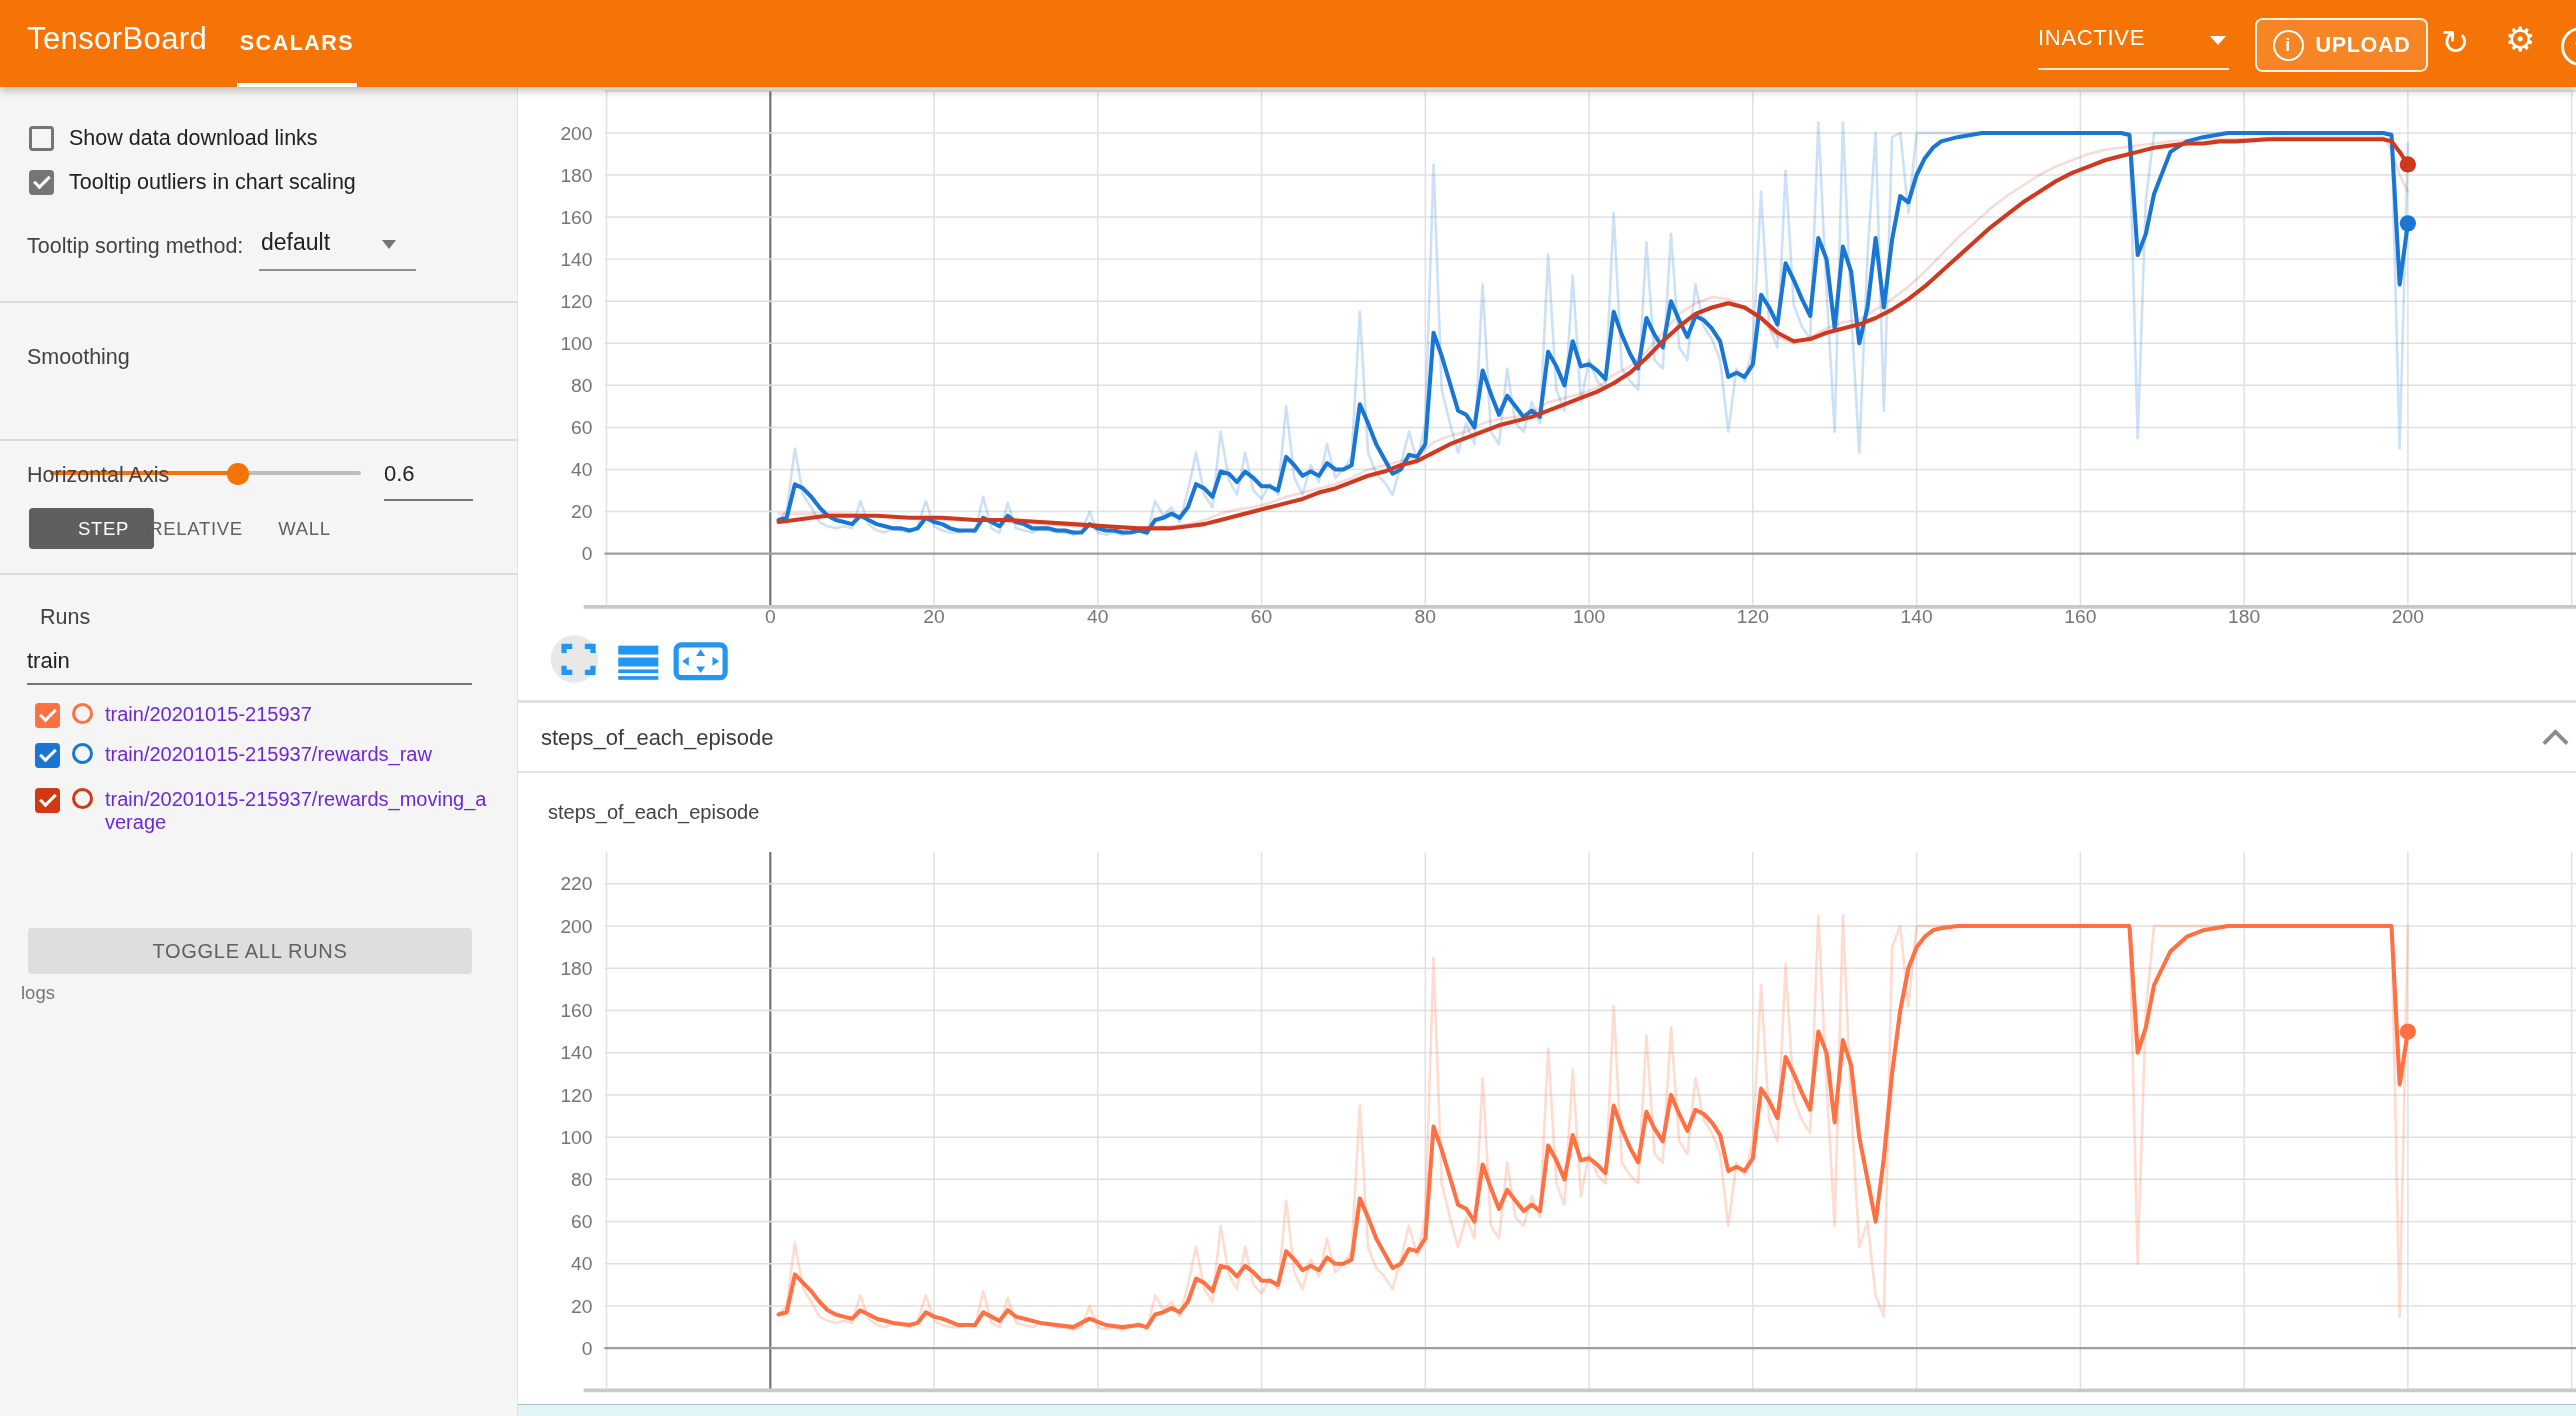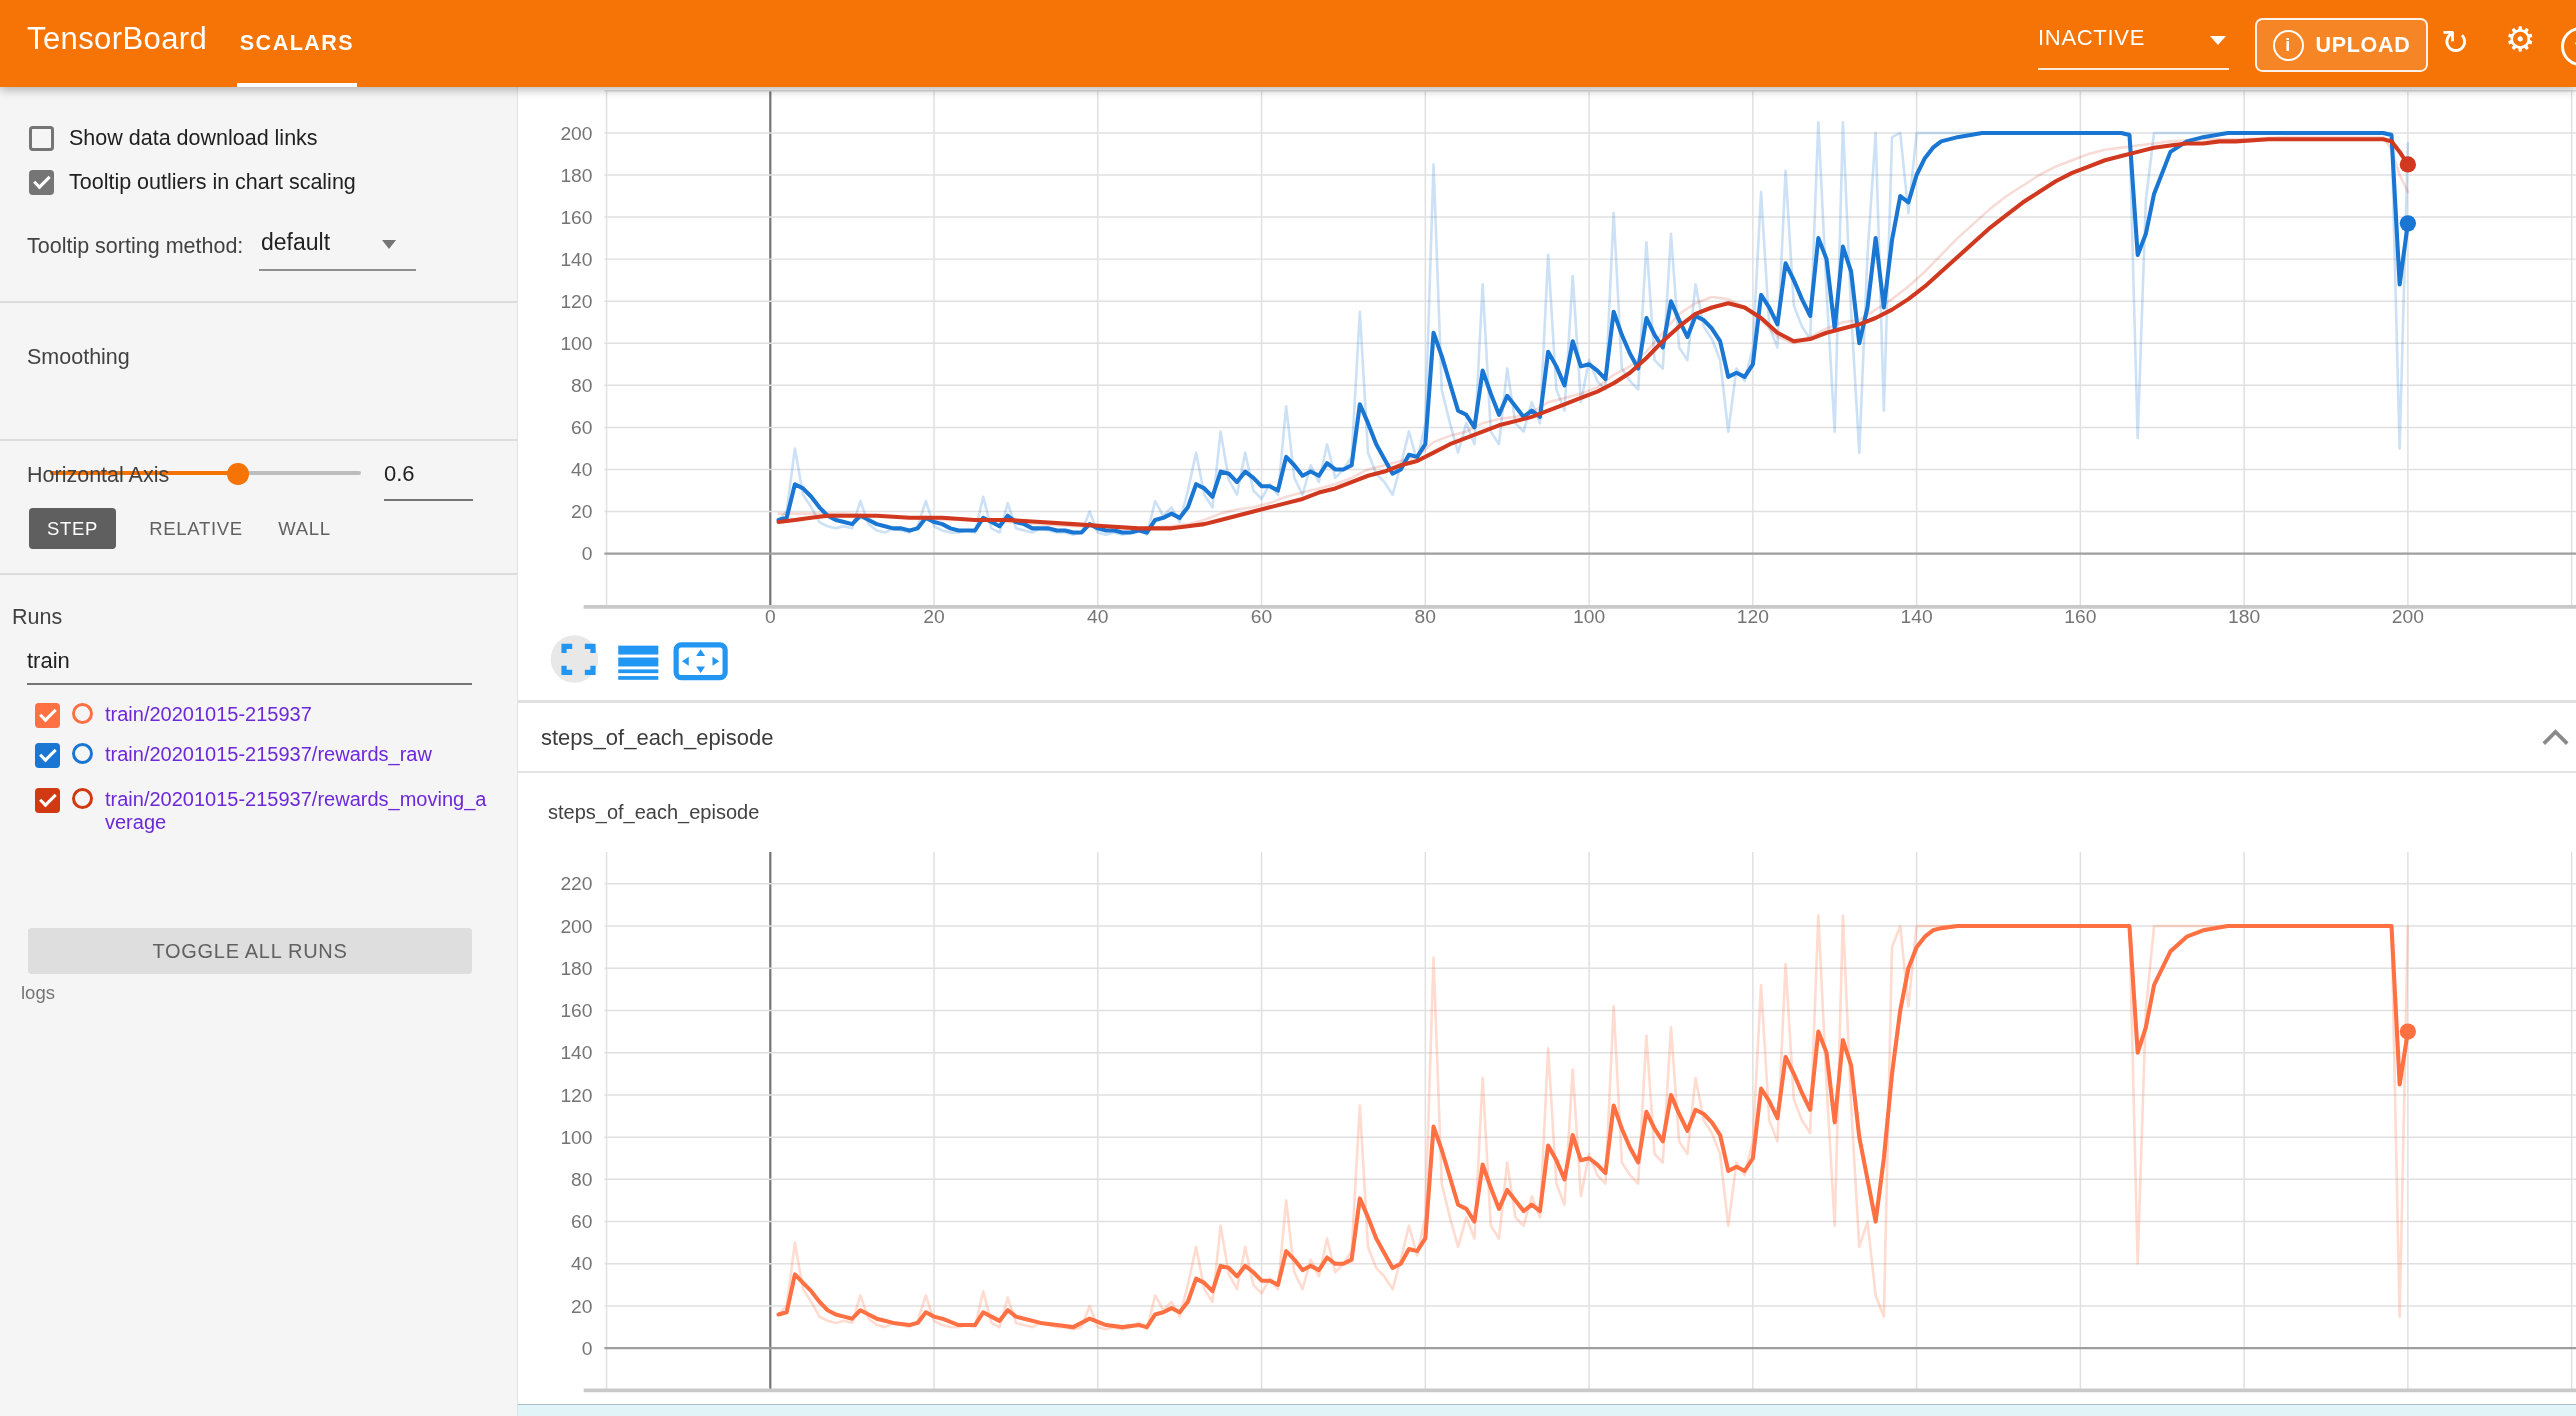--- a/index.html
+++ b/index.html
@@ -105,27 +105,27 @@
     <div id="slider-track">
         <div id="slider-fill"></div>
       </div>
     <div id="slider-thumb"></div>
     <div id="smoothing-value">0.6</div>
     <div id="smoothing-underline"></div>
 
     <div class="divider" style="top:352px;"></div>
 
     <div class="abs side-label" style="left:27px;top:376px;color:#424242;">Horizontal Axis</div>
-    <div class="axis-btn active" style="left:29px;top:421px;width:87px;">STEP</div>
+    <div class="axis-btn active" style="left:29px;top:421px;width:101px;padding-left:24px;">STEP</div>
     <div class="axis-btn" style="left:142px;top:421px;width:108px;">RELATIVE</div>
     <div class="axis-btn" style="left:264px;top:421px;width:81px;">WALL</div>
 
     <div class="divider" style="top:486px;"></div>
 
-    <div class="abs side-label" style="left:12px;top:518px;color:#424242;">Runs</div>
+    <div class="abs side-label" style="left:40px;top:518px;color:#424242;">Runs</div>
     <div class="abs" style="left:27px;top:561px;font-size:22px;color:#212121;">train</div>
     <div class="abs" style="left:27px;top:596px;width:445px;height:1.5px;background:#757575;"></div>
 
     <div class="run-row" style="top:616px;">
       <span class="cbx" style="background: rgb(255, 112, 67);">
           <span class="tick"></span>
         </span>
       <span class="radio-ring" style="border-color: rgb(255, 112, 67);"></span>
       <span class="run-label">train/20201015-215937</span>
     </div>

